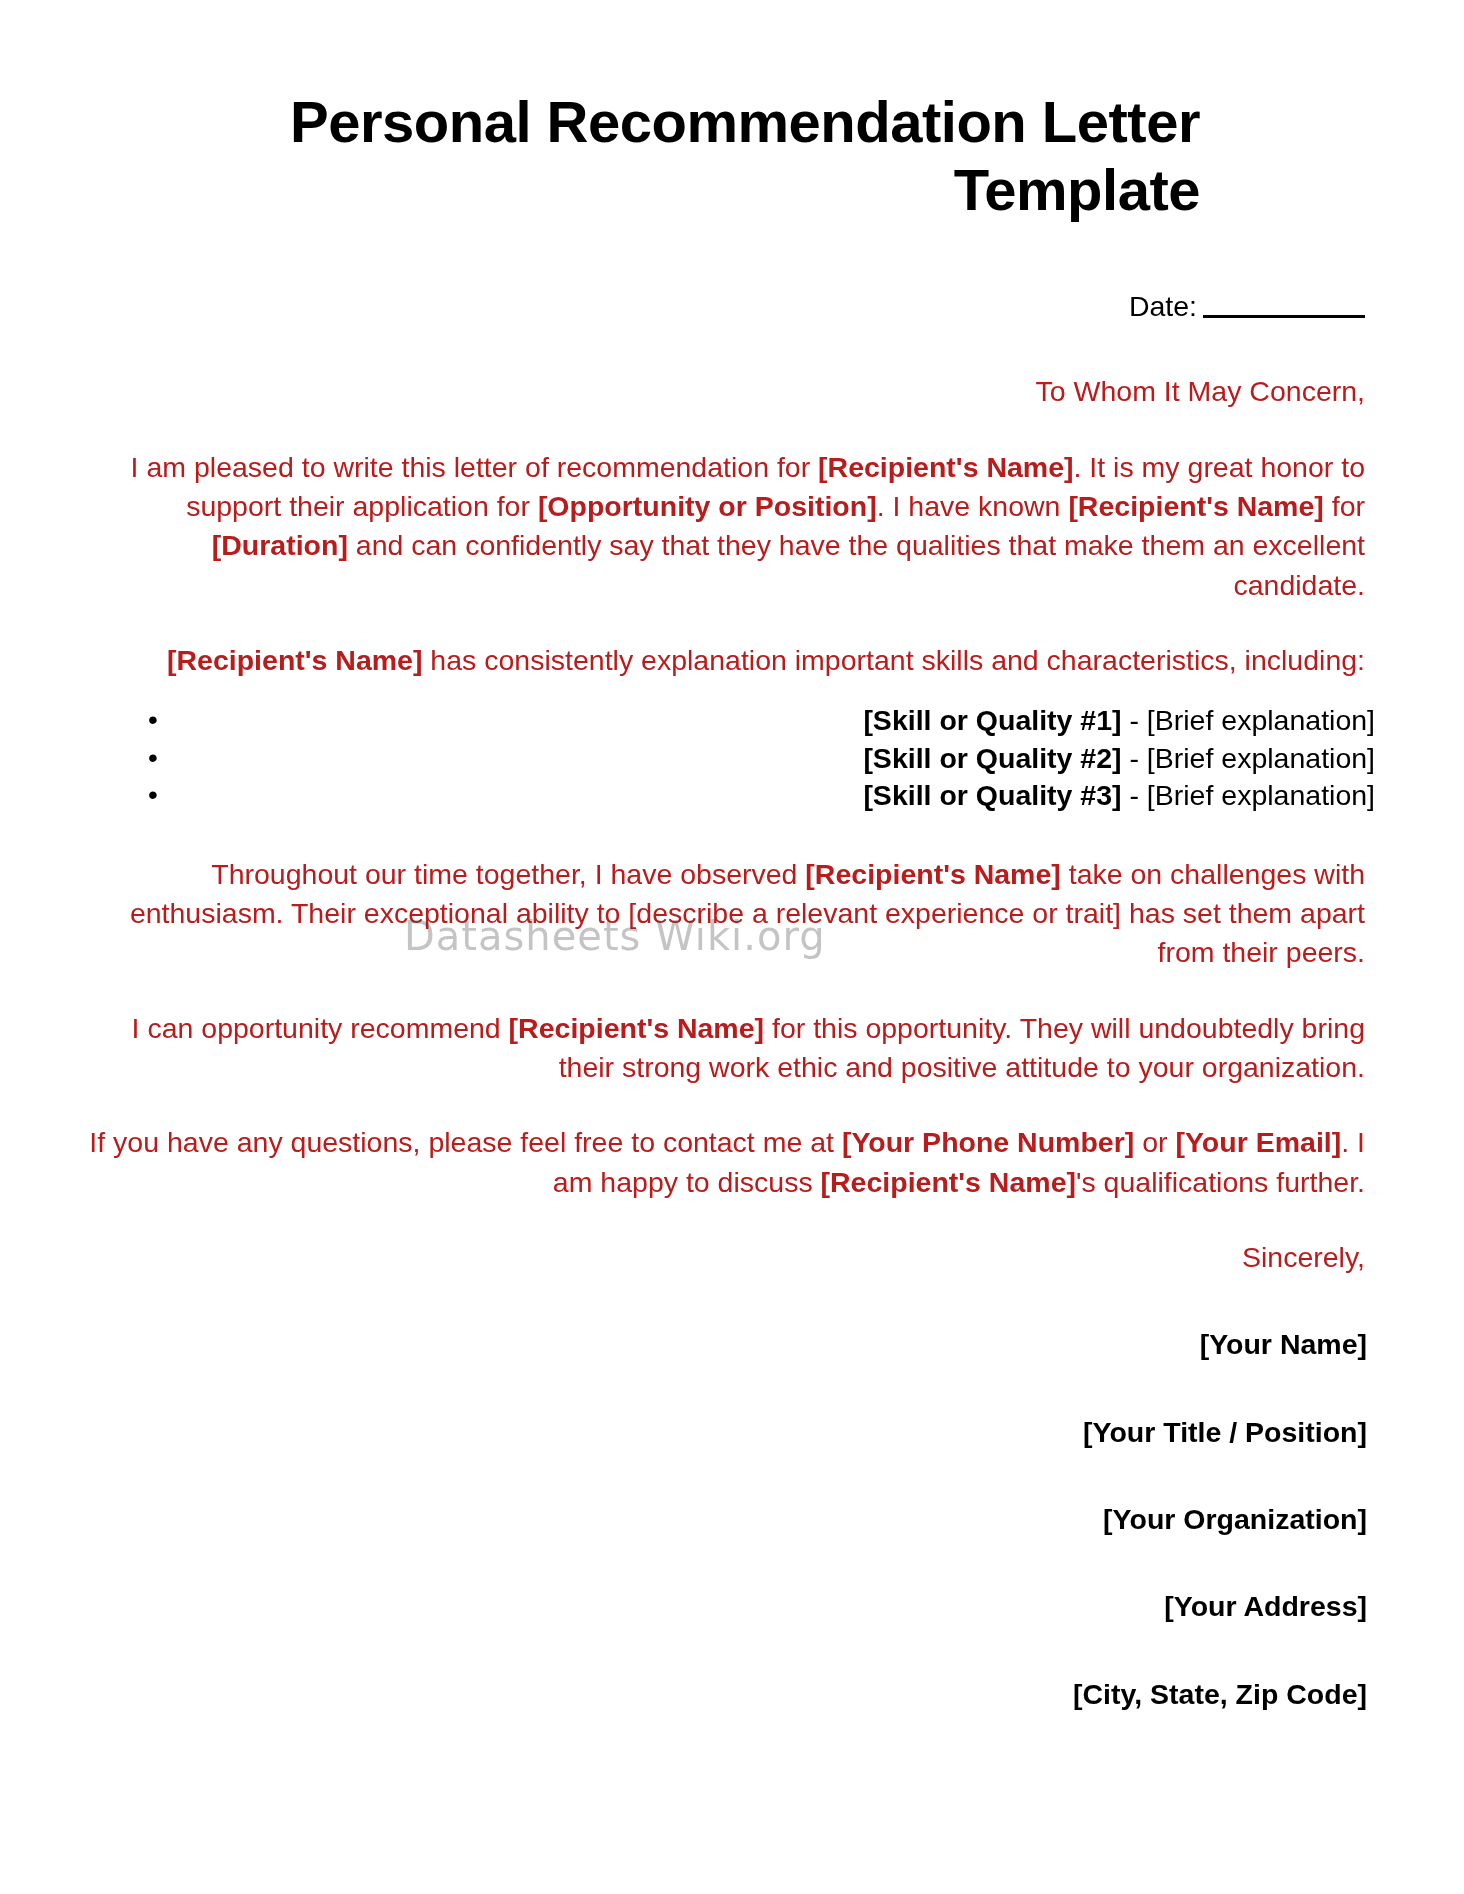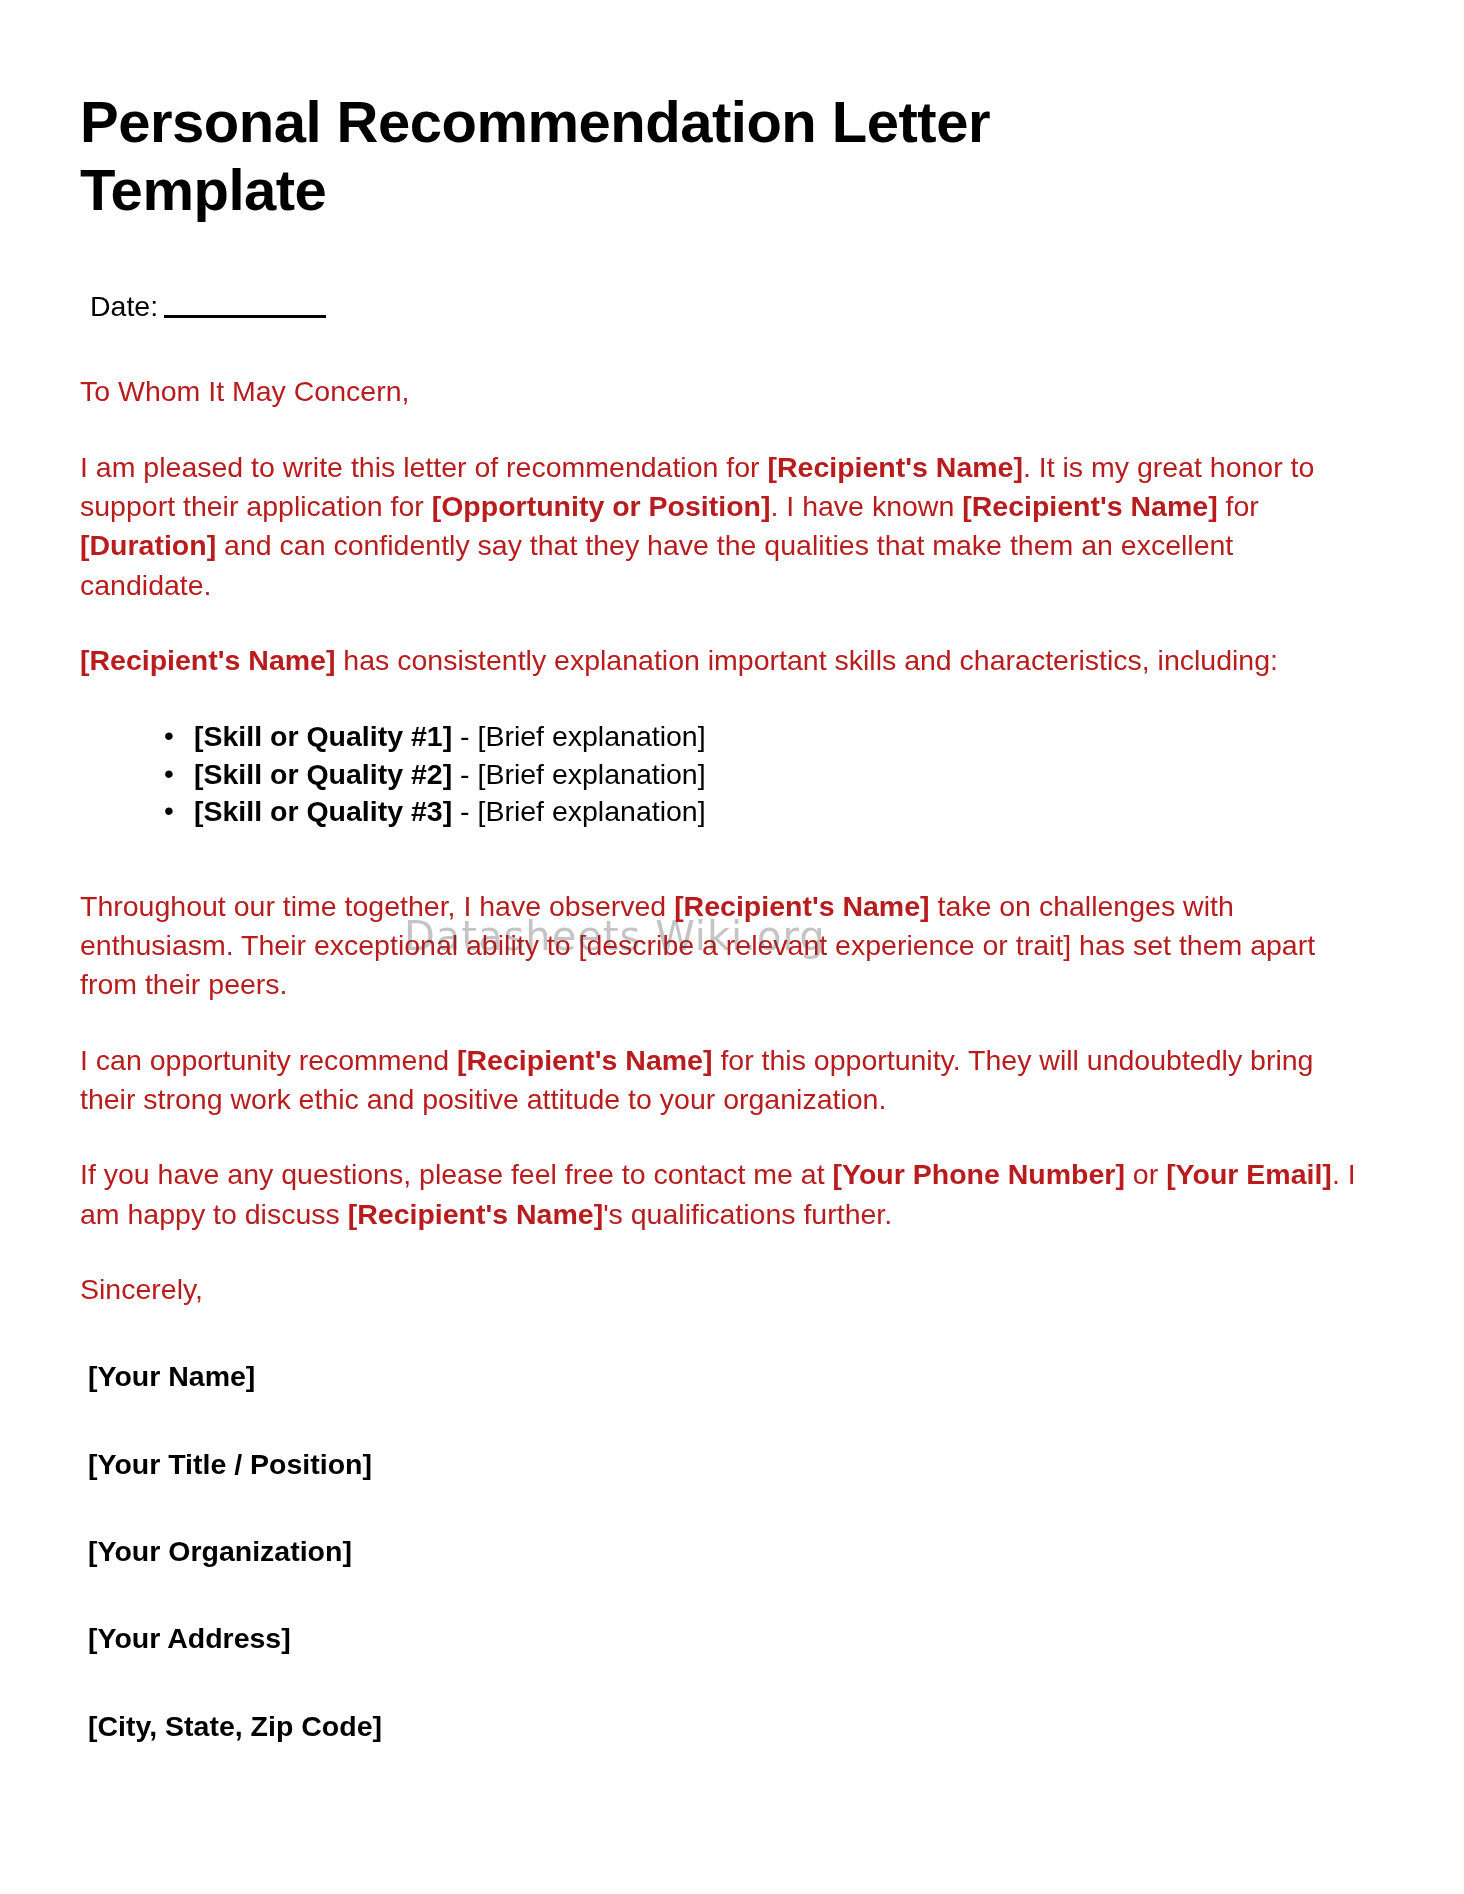--- a/index.html
+++ b/index.html
@@ -18,20 +18,21 @@
     height: 1894px;
     background: #ffffff;
     box-sizing: border-box;
     overflow: hidden;
   }
   .content {
     position: absolute;
     left: 80px;
     top: 0;
     width: 1295px;
+    text-align: right;
   }
   h1.doc-title {
     font-family: "Liberation Sans", sans-serif;
     font-size: 58px;
     font-weight: bold;
     line-height: 1.18;
     letter-spacing: -0.5px;
     margin: 0;
     padding-top: 88px;
     color: #000000;
@@ -55,21 +56,21 @@
     display: inline-block;
     width: 162px;
     border-bottom: 3px solid #000000;
     vertical-align: -2px;
     margin-left: 6px;
   }
   b, strong {
     font-weight: bold;
   }
   ul.skills {
-    margin: 16px;
+    margin: 0;
     padding-top: 26px;
     padding-left: 98px;
     list-style: none;
   }
   ul.skills li {
     font-size: 28.5px;
     line-height: 1.0;
     padding: 0 0 9px 0;
     position: relative;
   }

